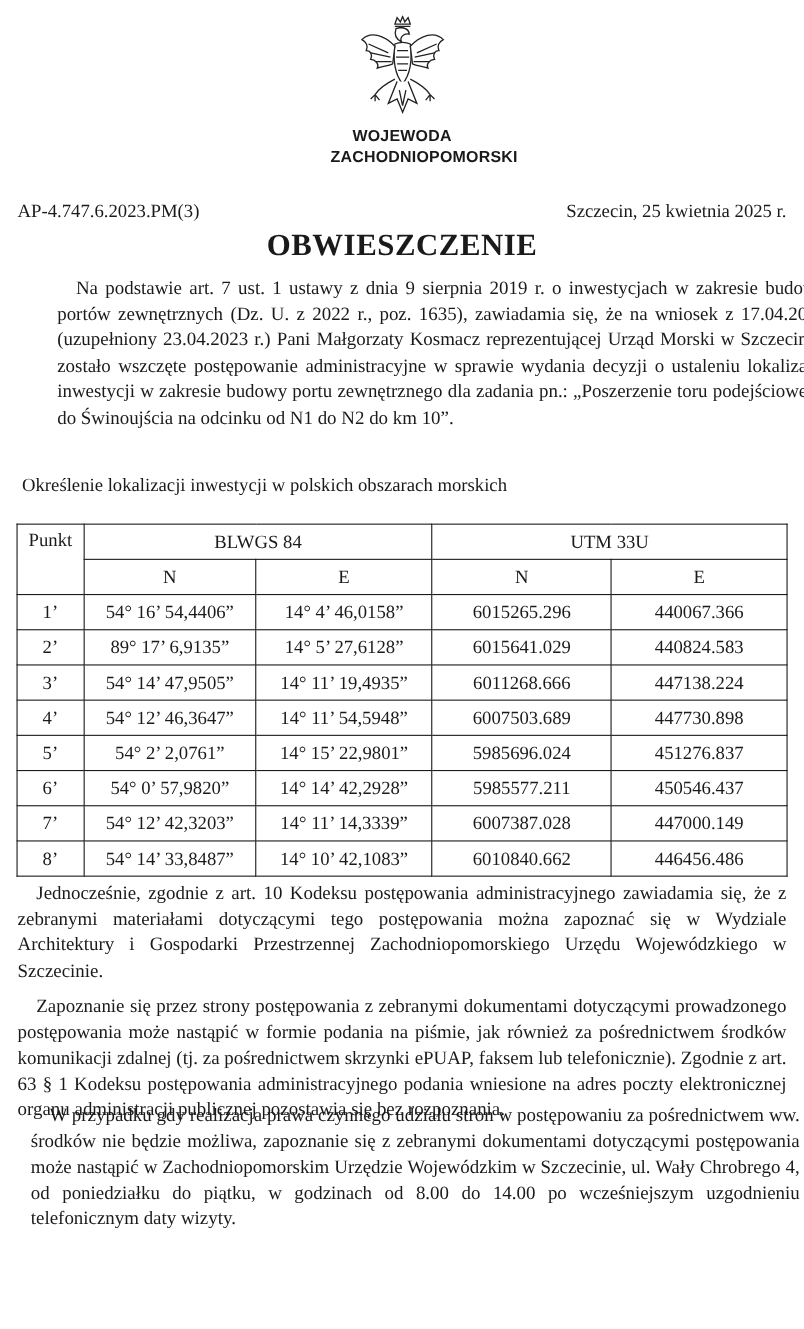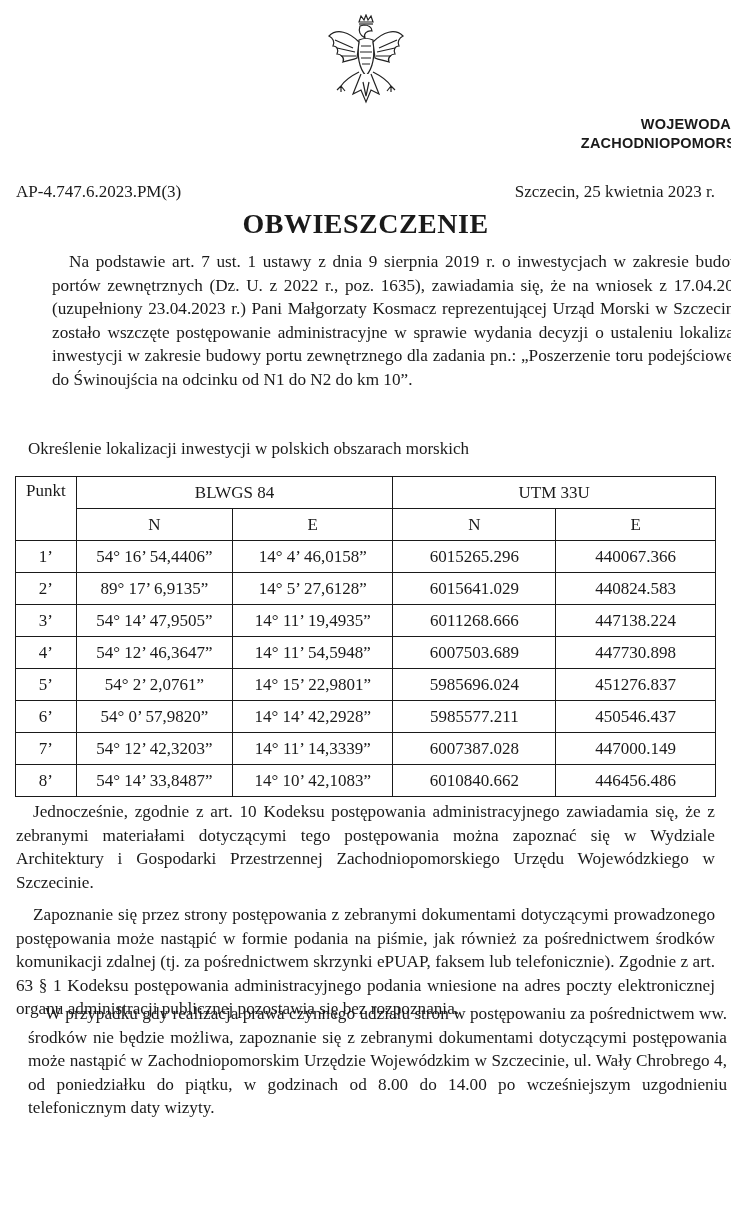--- a/index.html
+++ b/index.html
@@ -5,39 +5,39 @@
   html, body { margin: 0; padding: 0; background: #ffffff; }
   body {
     width: 731px; height: 1208px; position: relative; overflow: hidden;
     font-family: "Liberation Serif", "DejaVu Serif", serif;
     color: #1a1a1a;
   }
   .emblem {
     position: absolute; left: 323px; top: 14px; width: 86px; height: 100px;
   }
   .org {
-    position: absolute; left: 0; width: 731px; text-align: right;
+    position: absolute; left: 0; width: 731px; text-align: center;
     font-family: "Liberation Sans", "DejaVu Sans", sans-serif;
     font-weight: bold; font-size: 14.5px; letter-spacing: 0.2px;
   }
   .org1 { top: 116px; }
   .org2 { top: 135px; margin-left: 20px; }
   .ref { position: absolute; top: 182px; left: 16px; font-size: 17px; }
   .date { position: absolute; top: 182px; right: 16px; font-size: 17px; }
   .title {
     position: absolute; top: 208px; left: 0; width: 731px; text-align: center;
     font-size: 28px; font-weight: bold; letter-spacing: 0.5px;
   }
   .para {
     position: absolute; left: 16px; width: 699px;
     font-size: 17.2px; line-height: 23.5px; text-align: justify;
     text-indent: 17px; margin: 0;
   }
   .p1 { top: 250px; margin-left: 36px; }
-  .caption { position: absolute; top: 427px; left: 16px; font-size: 17px; margin:12px; }
+  .caption { position: absolute; top: 427px; left: 16px; font-size: 17px; margin:4px; }
   table.coords {
     position: absolute; left: 15px; top: 476px; width: 701px;
     border-collapse: collapse; font-size: 17px;
   }
   table.coords td, table.coords th {
     border: 1.5px solid #1a1a1a; text-align: center; font-weight: normal;
     height: 31px; padding: 0; vertical-align: middle;
   }
   table.coords tr.hdr1 th { height: 31px; }
   .c-punkt { width: 60px; }
@@ -76,21 +76,21 @@
     <path d="M36 58 C28 62 22 66 18 72 M50 58 C58 62 64 66 68 72"></path>
     <path d="M18 72 L14 76 M18 72 L18 78 M18 72 L22 77"></path>
     <path d="M68 72 L72 76 M68 72 L68 78 M68 72 L64 77"></path>
   </g>
 </svg>
 
 <div class="org org1">WOJEWODA</div>
 <div class="org org2">ZACHODNIOPOMORSKI</div>
 
 <div class="ref">AP-4.747.6.2023.PM(3)</div>
-<div class="date">Szczecin, 25 kwietnia 2023 r.</div>
+<div class="date">Szczecin, 25 kwietnia 2025 r.</div>
 
 <div class="title">OBWIESZCZENIE</div>
 
 <p class="para p1">Na podstawie art. 7 ust. 1 ustawy z dnia 9 sierpnia 2019 r. o inwestycjach w zakresie budowy portów zewnętrznych (Dz. U. z 2022 r., poz. 1635), zawiadamia się, że na wniosek z 17.04.2023 (uzupełniony 23.04.2023 r.) Pani Małgorzaty Kosmacz reprezentującej Urząd Morski w Szczecinie, zostało wszczęte postępowanie administracyjne w sprawie wydania decyzji o ustaleniu lokalizacji inwestycji w zakresie budowy portu zewnętrznego dla zadania pn.: „Poszerzenie toru podejściowego do Świnoujścia na odcinku od N1 do N2 do km 10”.</p>
 
 <p class="caption">Określenie lokalizacji inwestycji w polskich obszarach morskich</p>
 
 <table class="coords">
   <thead>
     <tr class="hdr1">

